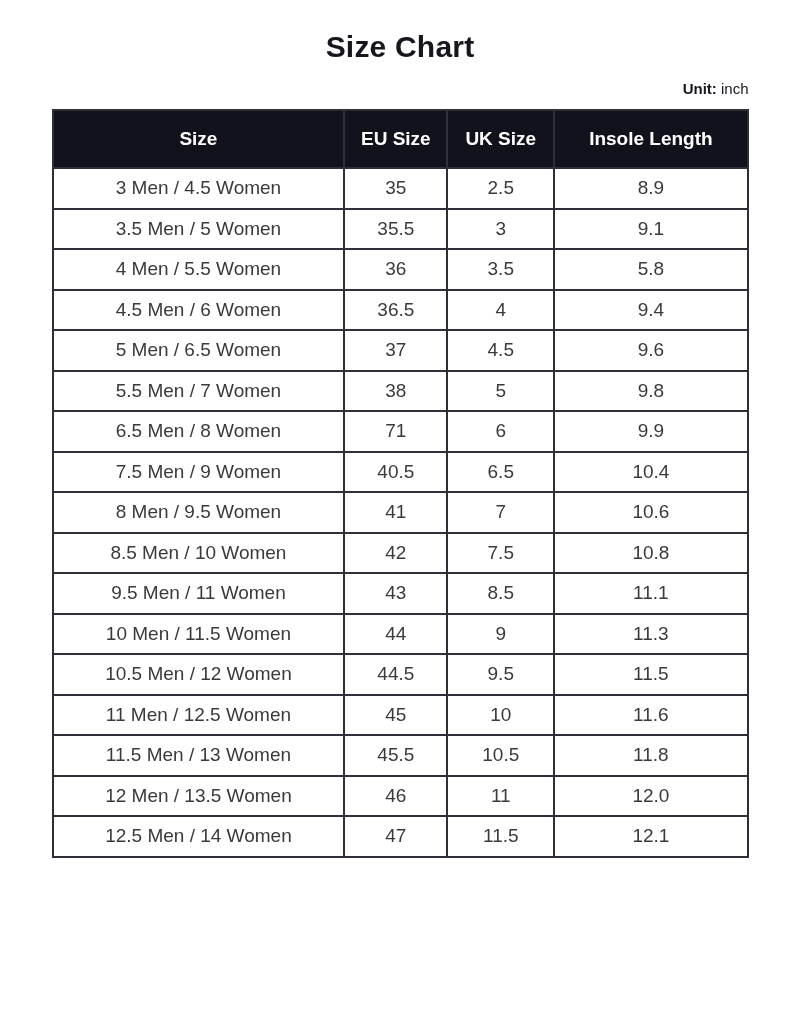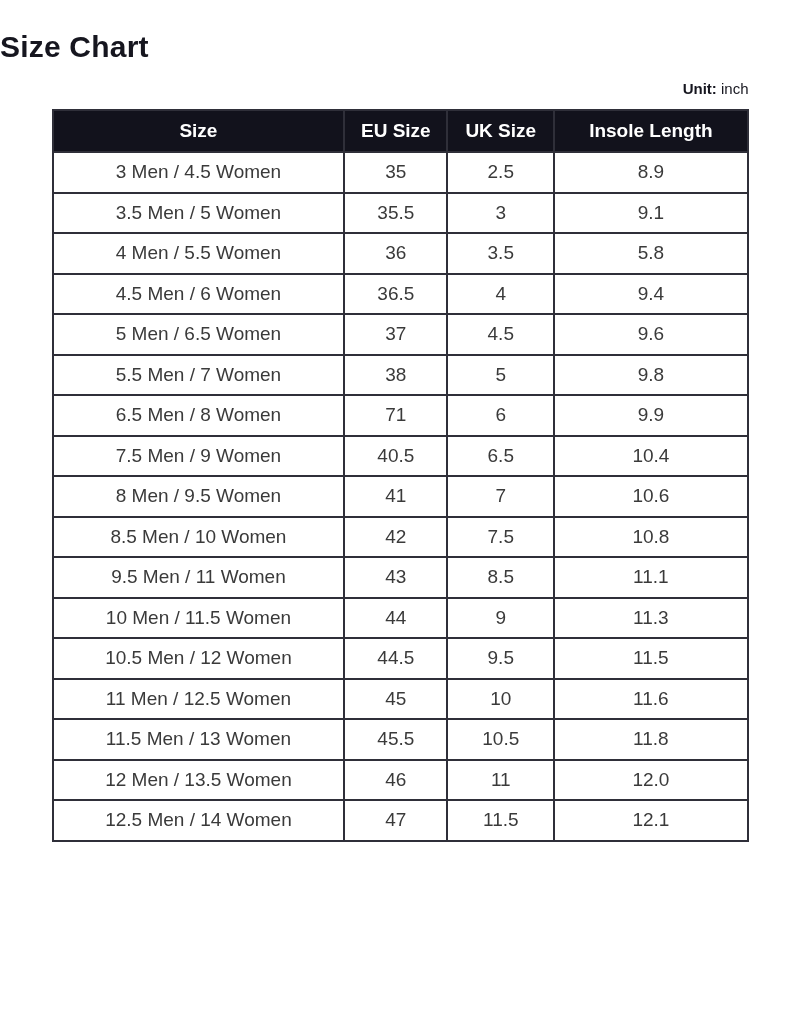--- a/index.html
+++ b/index.html
@@ -19,20 +19,21 @@
   }
   .page {
     width: 800px;
     height: 1033px;
     margin: 0 auto;
     background: var(--page-bg);
     overflow: hidden;
   }
   .title {
     margin: 30px 0 0 0;
+    text-align: center;
     font-size: 30px;
     font-weight: 700;
     color: var(--title-text);
     letter-spacing: 0.2px;
   }
   .unit-note {
     width: 697px;
     margin: 16px auto 12px auto;
     text-align: right;
     font-size: 15px;
@@ -51,21 +52,21 @@
     border: 2px solid var(--border);
     text-align: center;
     vertical-align: middle;
     padding: 0;
   }
   .size-table th {
     background: var(--header-bg);
     color: var(--header-text);
     font-size: 19px;
     font-weight: 700;
-    height: 42px;
+    height: 58px;
   }
   .size-table td {
     background: var(--page-bg);
     color: var(--cell-text);
     font-size: 19px;
     font-weight: 400;
     height: 40.5px;
   }
   col.col-size   { width: 42%; }
   col.col-eu     { width: 14.8%; }

